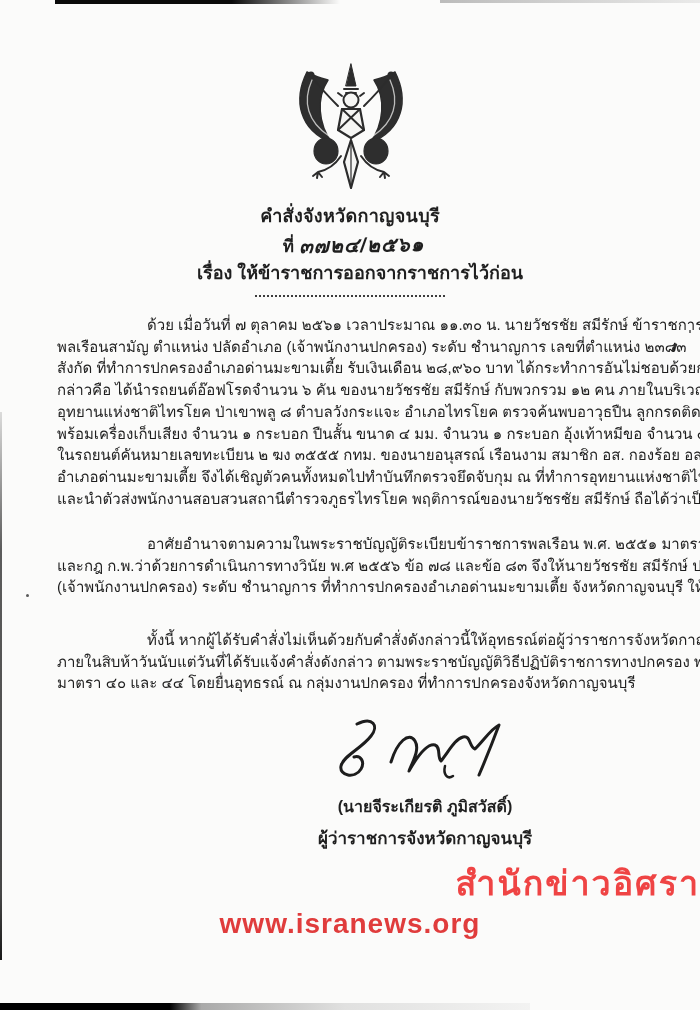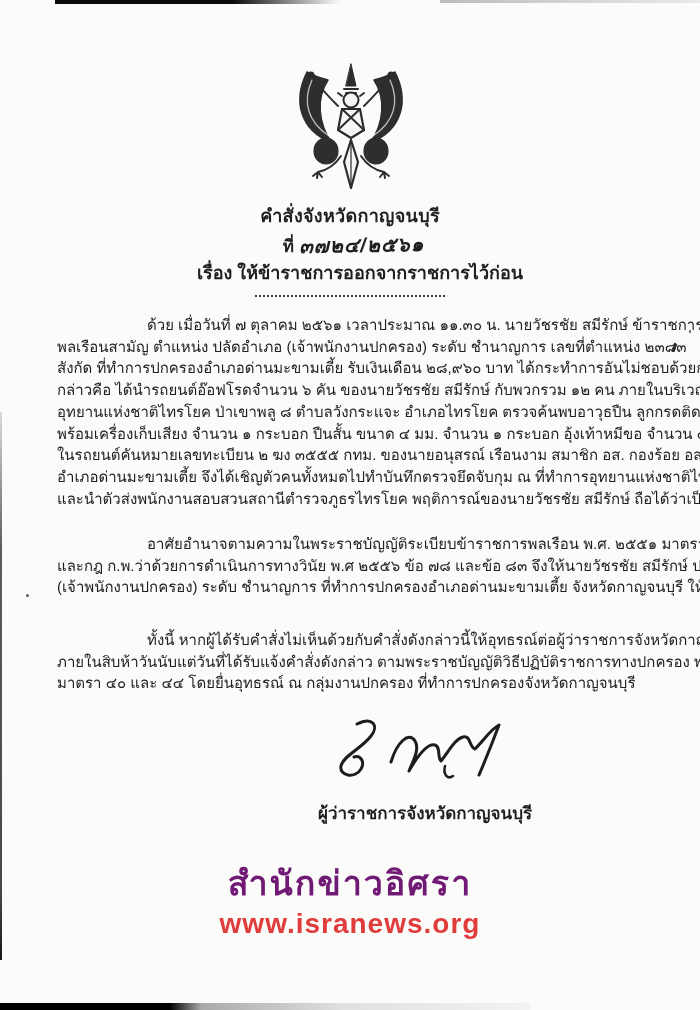--- a/index.html
+++ b/index.html
@@ -134,19 +134,20 @@
 
   <svg class="signature" viewBox="0 0 200 68" aria-hidden="true">
     <g stroke="#1d1d1d" fill="none" stroke-width="3" stroke-linecap="round" stroke-linejoin="round">
       <path d="M32,8 C48,0 54,10 46,20 C36,33 18,40 16,50 C14,60 30,63 36,53 C40,46 36,39 29,41"></path>
       <path d="M66,46 C72,26 84,15 90,25 C95,33 88,45 84,55 C92,41 102,27 110,29 C116,31 112,41 116,45 C124,35 130,23 138,21 C146,19 144,31 150,33 C160,23 166,13 174,9 C168,25 160,45 154,59"></path>
       <path d="M120,50 C118,58 122,64 128,60" stroke-width="2.5"></path>
     </g>
   </svg>
 
   <div class="signer-block">
+    <div class="signer-name">(นายจีระเกียรติ ภูมิสวัสดิ์)</div>
     <div class="signer-title">ผู้ว่าราชการจังหวัดกาญจนบุรี</div>
   </div>
 
-  <div class="wm-agency" style="color: #701a75;">สำนักข่าวอิศรา</div>
+  <div class="wm-agency" style="color: #ef4444; text-align: right;">สำนักข่าวอิศรา</div>
   <div class="wm-url" style="color: rgb(224, 60, 60);">www.isranews.org</div>
 
 </div>
 
 </body></html>

